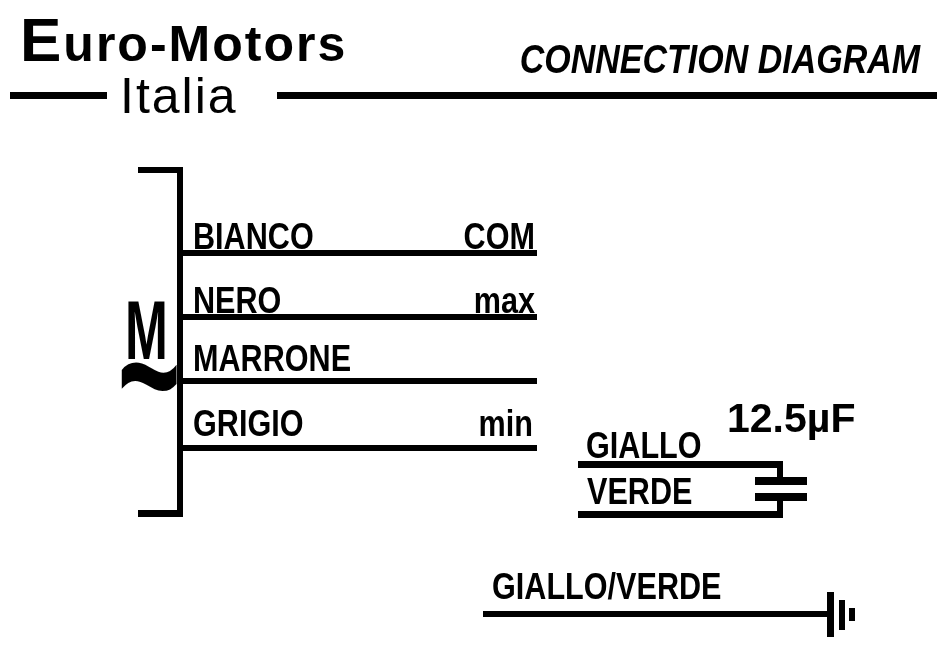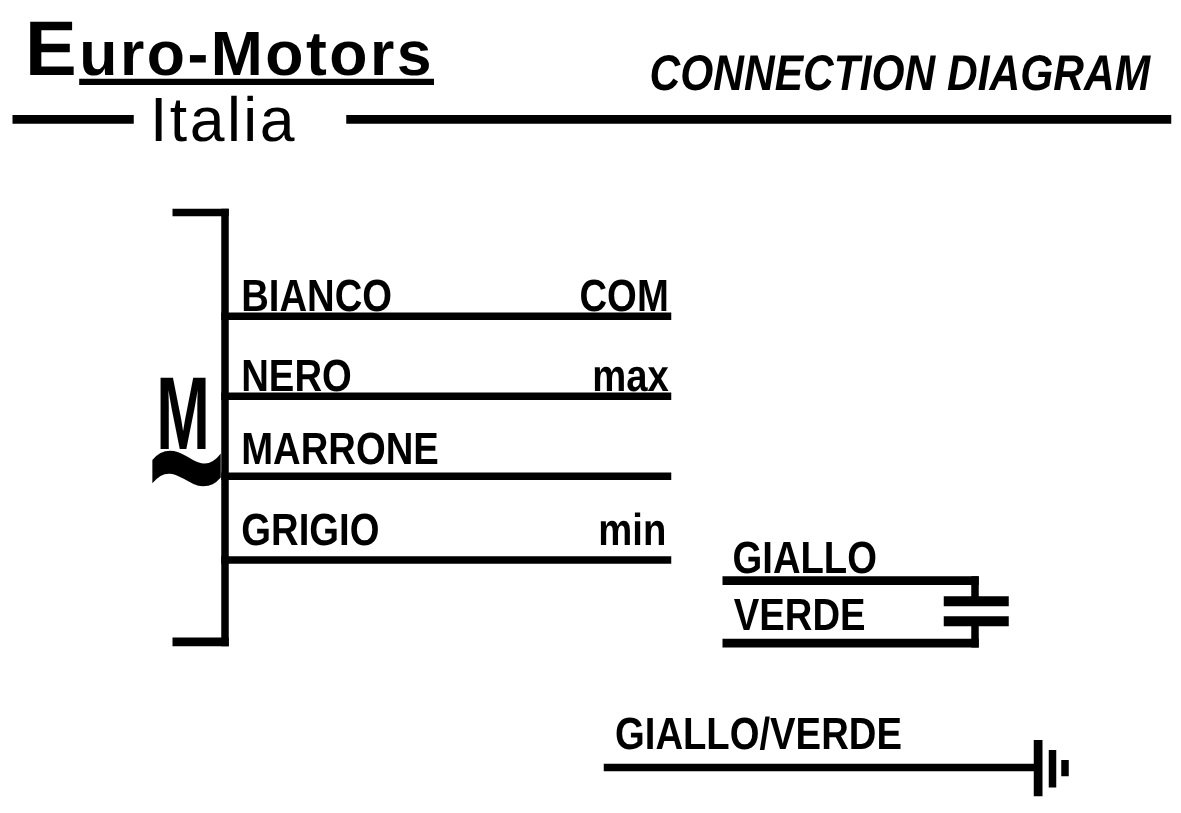--- a/index.html
+++ b/index.html
@@ -39,21 +39,21 @@
   
   .brand {
     position: absolute;
     left: 20px;
     top: 9px;
     white-space: nowrap;
     font-weight: bold;
     letter-spacing: 2px;
   }
   .brand-initial { font-size: 62px; line-height: 1; }
-  .brand-rest   { font-size: 50px; line-height: 1; text-decoration: underline; }
+  .brand-rest   { font-size: 50px; line-height: 1; }
   .brand-line2 {
     position: absolute;
     left: 120px;
     top: 71px;
     font-weight: normal;
     font-size: 50px;
     line-height: 1;
     letter-spacing: 2px;
     white-space: nowrap;
   }
@@ -133,20 +133,21 @@
   <div class="line" style="left:177px; top:314px; width:360px; height:6px;"></div>
 
   <div class="lbl" style="left:193px; top:341px;">MARRONE</div>
   <div class="lbl lbl-right" style="right:410px; top:341px;"></div>
   <div class="line" style="left:177px; top:378px; width:360px; height:6px;"></div>
 
   <div class="lbl" style="left:193px; top:406px;">GRIGIO</div>
   <div class="lbl lbl-right" style="right:412px; top:406px;">min</div>
   <div class="line" style="left:177px; top:445px; width:360px; height:6px;"></div>
 
+  <div class="cap-value">12.5µF</div>
 
   <div class="lbl" style="left:586px; top:428px;">GIALLO</div>
   <div class="line" style="left:578px; top:461px; width:205px; height:7px;"></div>
 
   <div class="lbl" style="left:587px; top:474px;">VERDE</div>
   <div class="line" style="left:578px; top:511px; width:205px; height:7px;"></div>
 
   <div>
     <div class="line" style="left:777px; top:461px; width:6px; height:20px;"></div>
     <div class="line" style="left:755px; top:477px; width:52px; height:8px;"></div>

